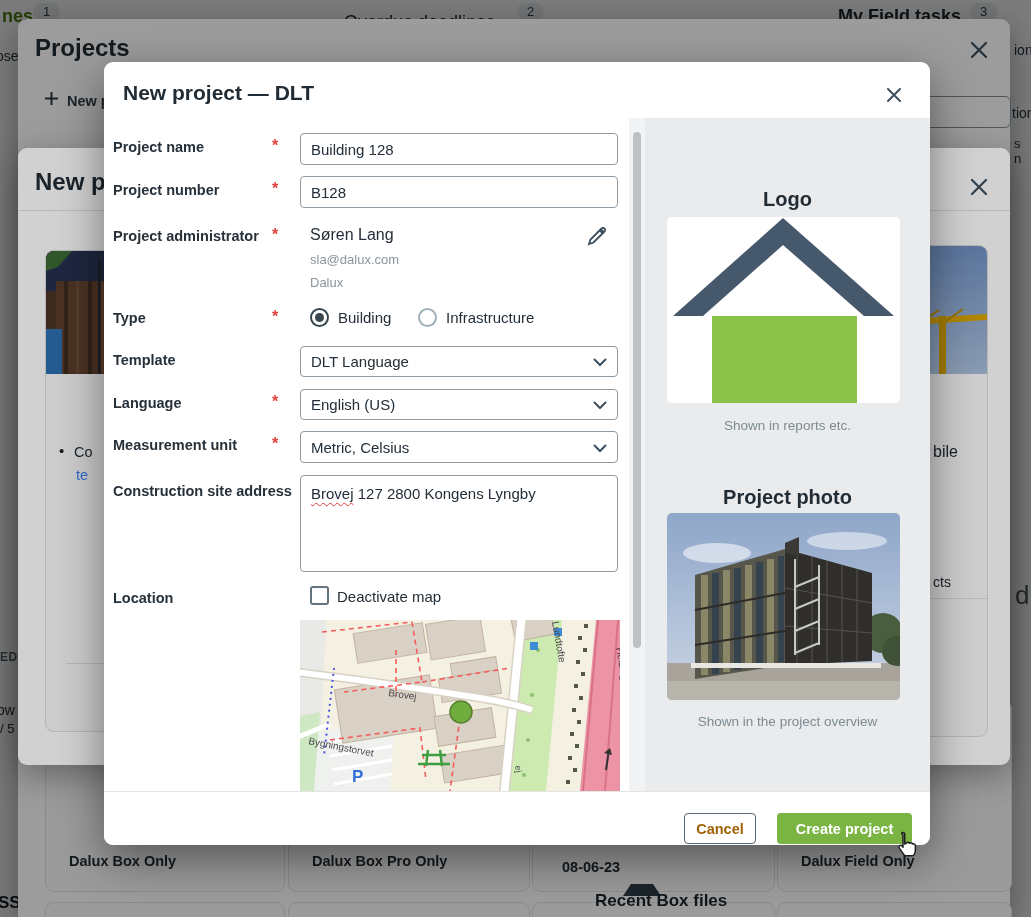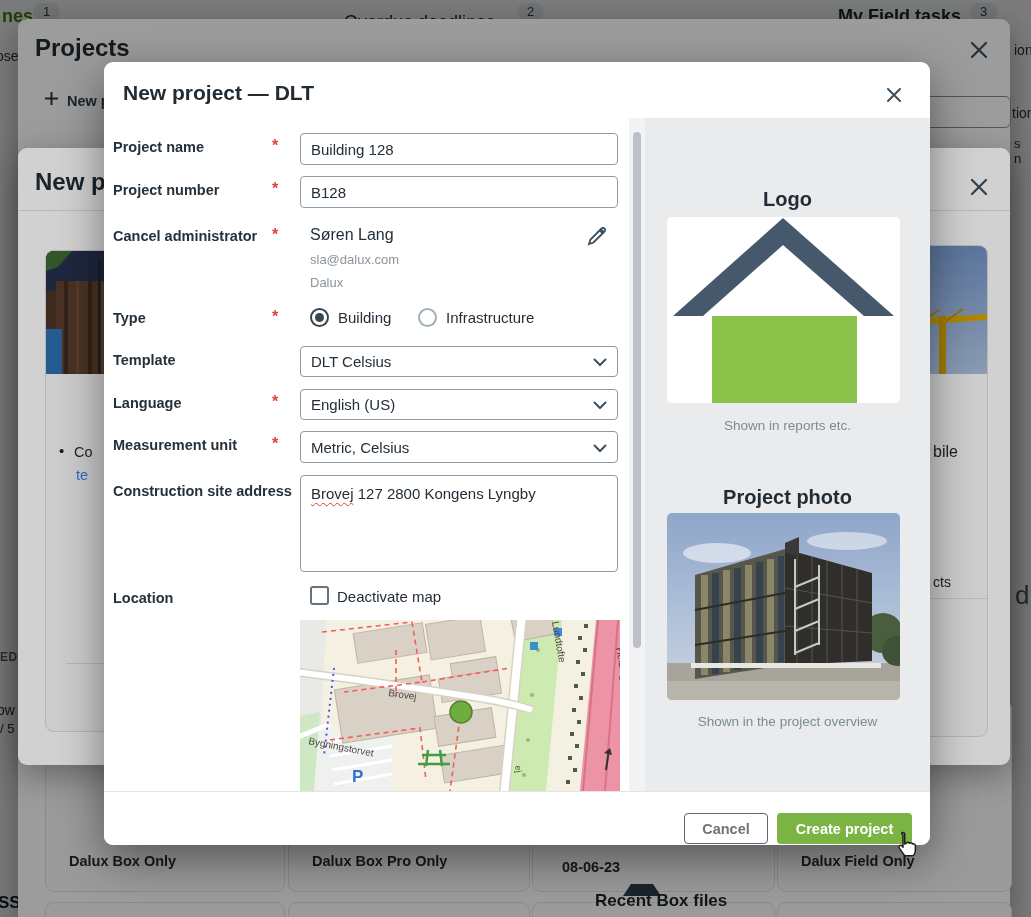--- a/index.html
+++ b/index.html
@@ -165,21 +165,21 @@
     <div class="abs" style="left:0;top:56px;width:525px;height:673px;background:#fff;overflow:hidden;padding-left:19px;">
 
       <div class="lbl abs" style="left:9px;top:21px;">Project name</div>
       <div class="ast" style="left:168px;top:19px;">*</div>
       <input class="field" style="left: 196px; top: 15px; width: 318px; height: 32px;" value="Building 128">
 
       <div class="lbl abs" style="left:9px;top:64px;">Project number</div>
       <div class="ast" style="left:168px;top:62px;">*</div>
       <input class="field" style="left: 196px; top: 58px; width: 318px; height: 32px;" value="B128">
 
-      <div class="lbl abs" style="left:9px;top:110px;">Cancel administrator</div>
+      <div class="lbl abs" style="left:9px;top:110px;">Project administrator</div>
       <div class="ast" style="left:168px;top:108px;">*</div>
       <div class="val abs" style="left:206px;top:108px;font-size:16px;">Søren Lang</div>
       <div class="subtle abs" style="left:206px;top:134px;">sla@dalux.com</div>
       <div class="subtle abs" style="left:206px;top:157px;">Dalux</div>
       <div class="abs" style="left:481px;top:106px;width:24px;height:24px;cursor:pointer;">
         <svg width="24" height="24" viewBox="0 0 24 24">
             <path d="M4 20 L5.5 15.5 L16.5 4.5 A1.8 1.8 0 0 1 19.5 7.5 L8.5 18.5 Z" fill="none" stroke="#3c4f5f" stroke-width="1.8"></path>
             <path d="M16.5 4.5 L19.5 7.5 L17 10 L14 7 Z" fill="#3c4f5f"></path>
           </svg>
       </div>
@@ -188,21 +188,21 @@
       <div class="ast" style="left:168px;top:190px;">*</div>
       <div class="abs" style="left:206px;top:190px;width:19px;height:19px;border:2px solid #37474f;border-radius:50%;box-sizing:border-box;display:flex;align-items:center;justify-content:center;cursor:pointer;">
         <div style="width:9px;height:9px;border-radius:50%;background:#37474f;"></div>
       </div>
       <div class="val abs" style="left:234px;top:191px;cursor:pointer;">Building</div>
       <div class="abs" style="left:314px;top:190px;width:19px;height:19px;border:2px solid #9fb0ba;border-radius:50%;box-sizing:border-box;cursor:pointer;"></div>
       <div class="val abs" style="left:342px;top:191px;cursor:pointer;">Infrastructure</div>
 
       <div class="lbl abs" style="left:9px;top:234px;">Template</div>
       <div class="field selbox" style="left:196px;top:228px;width:318px;height:31px;cursor:pointer;">
-        <span>DLT Celsius</span>
+        <span>DLT Language</span>
         <span><svg width="14" height="9" viewBox="0 0 14 9">
               <path d="M1.5 1.5 L7 7 L12.5 1.5" fill="none" stroke="#3c4f5f" stroke-width="2" stroke-linecap="round"></path>
             </svg></span>
       </div>
 
       <div class="lbl abs" style="left:9px;top:277px;">Language</div>
       <div class="ast" style="left:168px;top:275px;">*</div>
       <div class="field selbox" style="left:196px;top:271px;width:318px;height:31px;cursor:pointer;">
         <span>English (US)</span>
         <span><svg width="14" height="9" viewBox="0 0 14 9">
@@ -381,21 +381,21 @@
             <path d="M128 46 L128 142 M152 52 L152 132"></path>
           </g>
           <polygon points="118,30 132,24 132,44 118,40" fill="#3a3935"></polygon>
           <rect x="24" y="150" width="190" height="5" fill="#e8e6e0"></rect>
         </svg>
       </div>
       <div class="caption abs" style="left:0;top:596px;width:285px;">Shown in the project overview</div>
     </div>
 
     <div class="abs" style="left:0;top:729px;width:826px;height:54px;background:#fff;border-top:1px solid #e4e4e4;">
-      <div class="btn" style="left:580px;top:21px;width:84px;height:31px;background:#fff;border:1.5px solid #56687a;color:#737373;">Cancel</div>
+      <div class="btn" style="left:580px;top:21px;width:72px;height:31px;background:#fff;border:1.5px solid #56687a;color:#a16207;">Cancel</div>
       <div class="btn" style="left:673px;top:21px;width:135px;height:31px;background:#7ab442;color:#fff;">Create project</div>
     </div>
   </div>
 
   <div class="abs" style="left:894px;top:831px;z-index:70;">
     <svg width="24" height="28" viewBox="0 0 22 26">
       <path d="M8 1.5c1 0 1.8.8 1.8 1.8V12l1.2-.3c.3-.8 1-1.3 1.9-1.2.6.1 1 .4 1.3.9.3-.4.8-.6 1.4-.5.7.1 1.2.5 1.4 1.1.3-.2.7-.3 1.1-.2 1 .2 1.6 1 1.6 2v4.3c0 1.6-.5 3.1-1.5 4.3-.3.4-.8.6-1.3.6h-6.2c-.6 0-1.2-.3-1.5-.8l-4.4-6.3c-.5-.7-.4-1.7.3-2.2.6-.5 1.5-.4 2 .1l1.1 1.2V3.3C6.2 2.3 7 1.5 8 1.5z" fill="#ffffff" stroke="#1d1d1d" stroke-width="1.4" stroke-linejoin="round"></path>
     </svg>
   </div>
 

